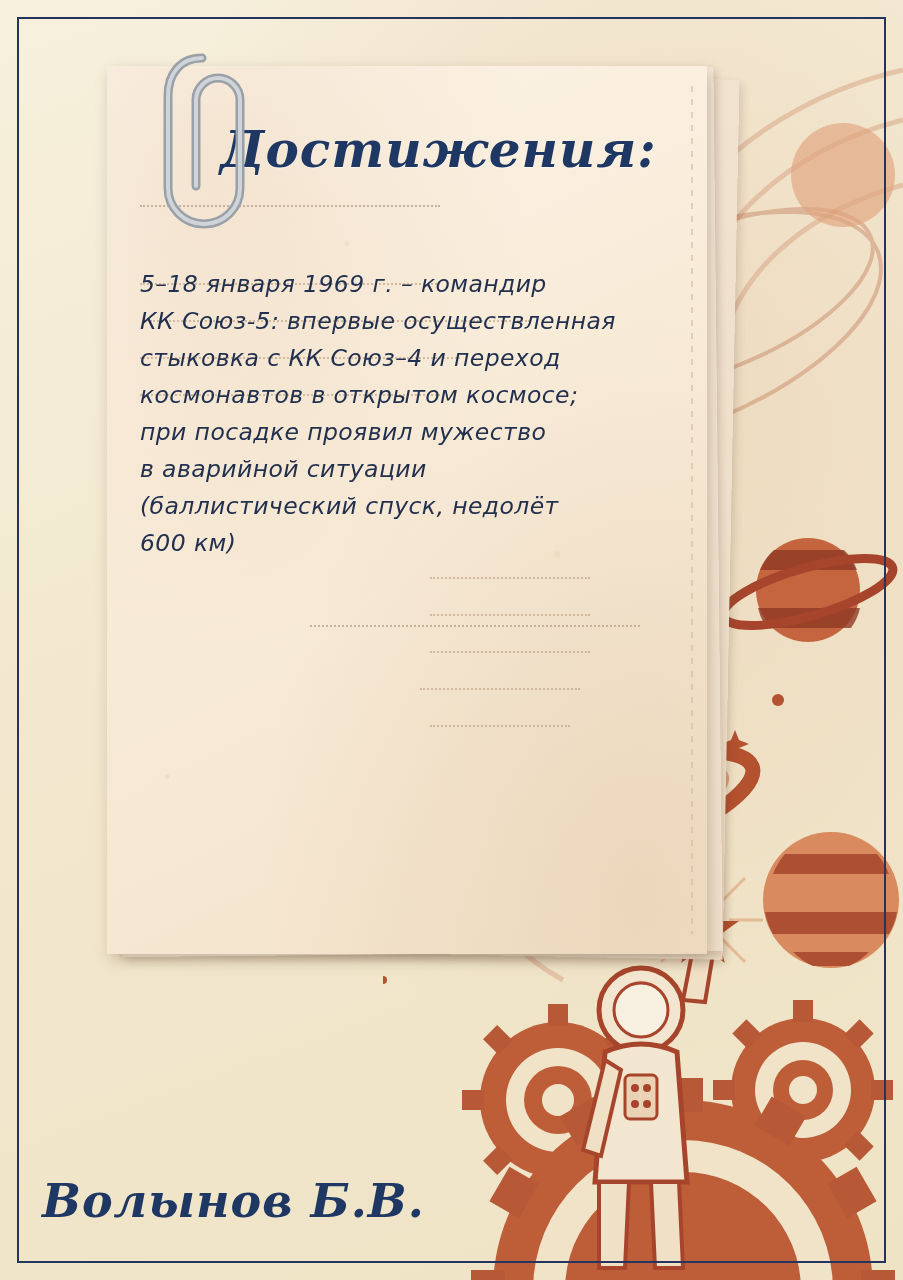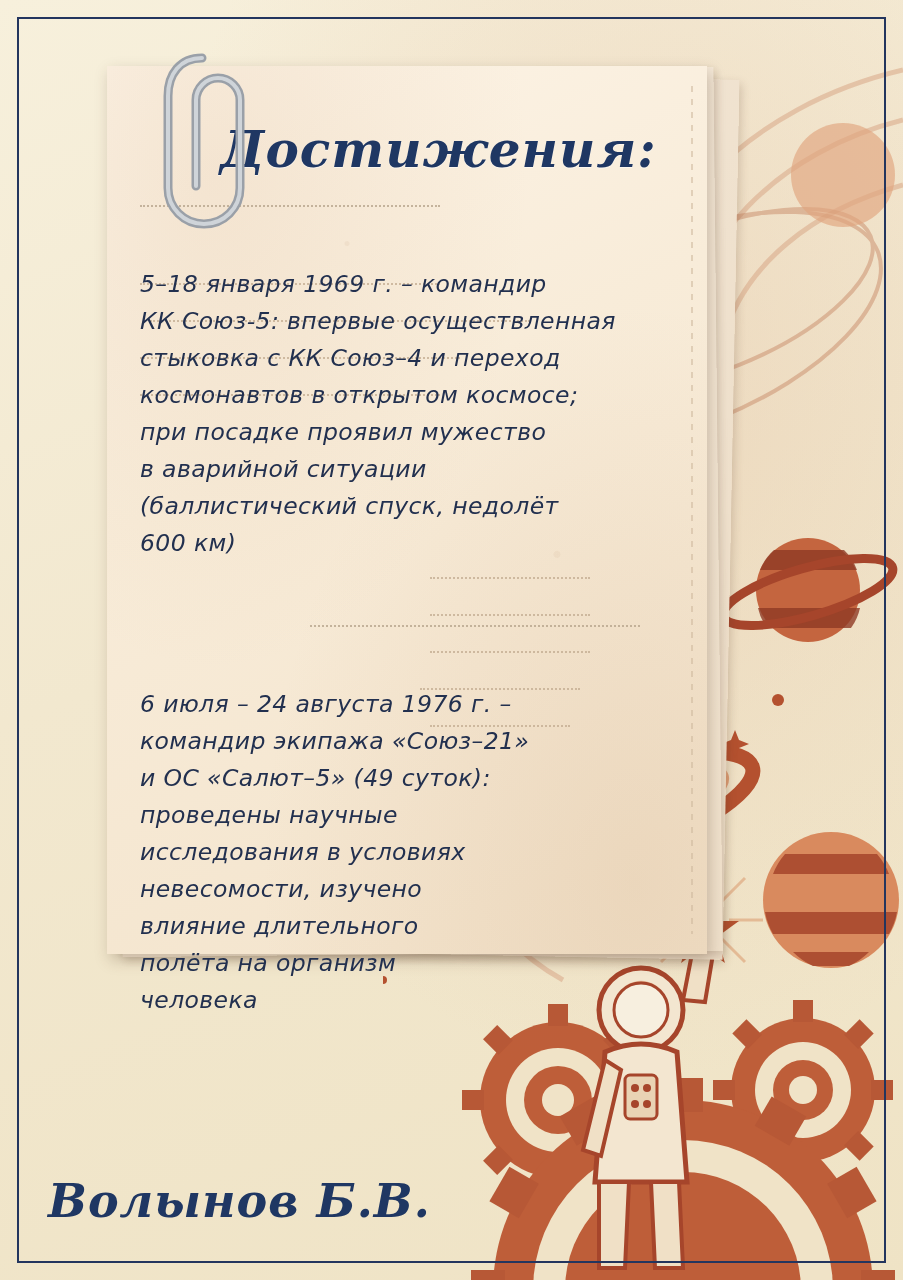--- a/index.html
+++ b/index.html
@@ -151,21 +151,21 @@
     position: absolute;
     border-top: 2px dotted #c2ab90;
     opacity: .75;
     z-index: 15;
     pointer-events: none;
   }
 
   
   .signature {
     position: absolute;
-    left: 48px;
+    left: 42px;
     bottom: 52px;
     font-family: "DejaVu Serif", serif;
     font-style: italic;
     font-weight: 700;
     font-size: 46px;
     color: #1f3763;
     letter-spacing: 1px;
     z-index: 35;
   }
 </style>
@@ -368,28 +368,19 @@
     <div class="body-text">
       <div class="para">5–18 января 1969 г. – командир
 КК Союз-5: впервые осуществленная
 стыковка с КК Союз–4 и переход
 космонавтов в открытом космосе;
 при посадке проявил мужество
 в аварийной ситуации
 (баллистический спуск, недолёт
 600 км)</div>
       <div class="dotrule mid"></div>
-      <div class="para">6 июля – 24 августа 1976 г. –
-командир экипажа «Союз–21»
-и ОС «Салют–5» (49 суток):
-проведены научные
-исследования в условиях
-невесомости, изучено
-влияние длительного
-полёта на организм
-человека</div>
     </div>
   </div>
 
   <div class="signature">Волынов Б.В.</div>
 
   <div class="frame"></div>
 </div>
 
 </body></html>

